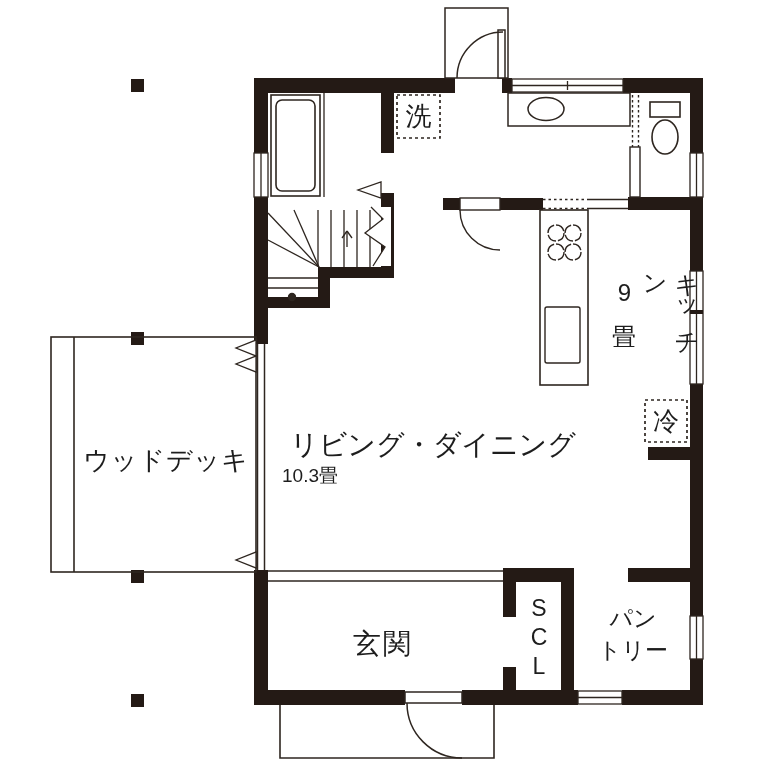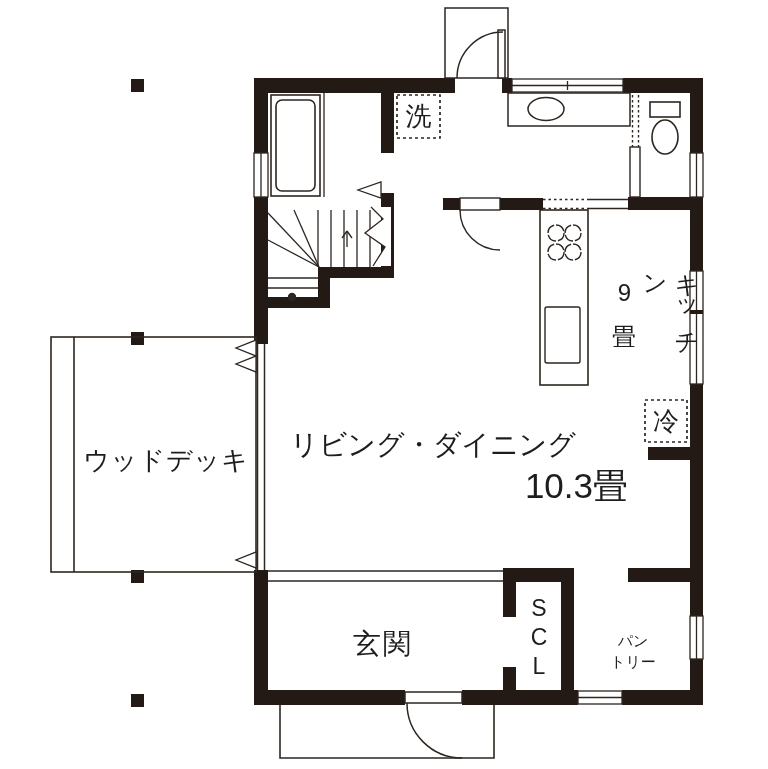--- a/index.html
+++ b/index.html
@@ -2,25 +2,25 @@
 <html style="--wall: #241a15; --line: #2e2620;"><head>
 <meta charset="utf-8">
 <style>
   :root{ --wall:#241a15; --line:#2e2620; }
   html,body{margin:0;padding:0;background:#ffffff;}
   .plan{position:relative;width:768px;height:769px;background:#fff;overflow:hidden;
         font-family:"Liberation Sans","DejaVu Sans",sans-serif;color:#1c1c1c;}
   .plan svg{position:absolute;left:0;top:0;}
   .lab{position:absolute;color:#1d1d1d;}
   #ld-label{left:290px;top:426px;width:324px;text-align:left;font-size:28px;font-weight:500;letter-spacing:0px;}
-  #ld-size{left:304px;top:463px;width:324px;text-align:right;font-size:35px;font-weight:500;}
+  #ld-size{left:282px;top:463px;width:324px;text-align:left;font-size:19px;font-weight:500;}
   #deck-label{left:66px;top:443px;width:200px;text-align:center;font-size:26px;font-weight:500;letter-spacing:1px;}
   #genkan-label{left:320px;top:625px;width:126px;text-align:center;font-size:28px;font-weight:500;letter-spacing:2px;}
   #scl-label{left:525px;top:595px;height:90px;font-size:23px;font-weight:500;writing-mode:vertical-rl;text-orientation:upright;letter-spacing:3px;}
-  #pantry-label{left:590px;top:630px;width:86px;text-align:center;font-size:15px;font-weight:500;white-space:pre-line;line-height:1.4;}
+  #pantry-label{left:590px;top:602px;width:86px;text-align:center;font-size:23px;font-weight:500;white-space:pre-line;line-height:1.4;}
   #kitchen-label{left:639px;top:258px;height:110px;font-size:24px;font-weight:500;writing-mode:vertical-rl;text-orientation:upright;letter-spacing:1px;}
   #kitchen-size{left:608px;top:279px;height:64px;font-size:24px;font-weight:500;writing-mode:vertical-rl;text-orientation:upright;}
   #laundry-label{left:397px;top:95px;width:43px;height:43px;font-size:26px;font-weight:500;display:flex;align-items:center;justify-content:center;}
   #fridge-label{left:645px;top:400px;width:42px;height:42px;font-size:26px;font-weight:500;display:flex;align-items:center;justify-content:center;}
 </style>
 </head>
 <body>
 
 <div class="plan">
   <svg width="768" height="769" viewBox="0 0 768 769">

